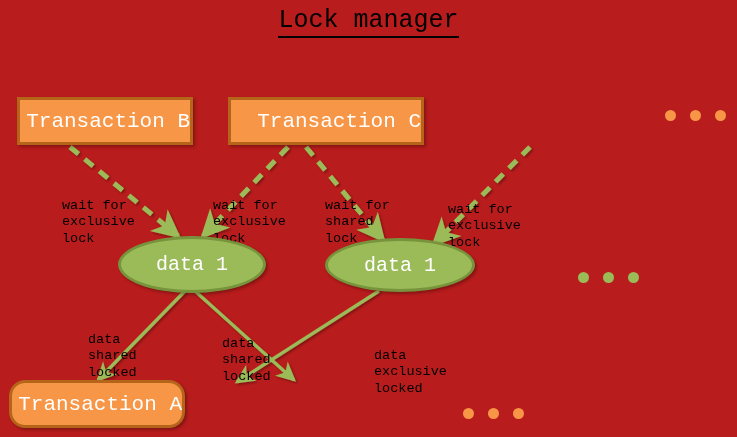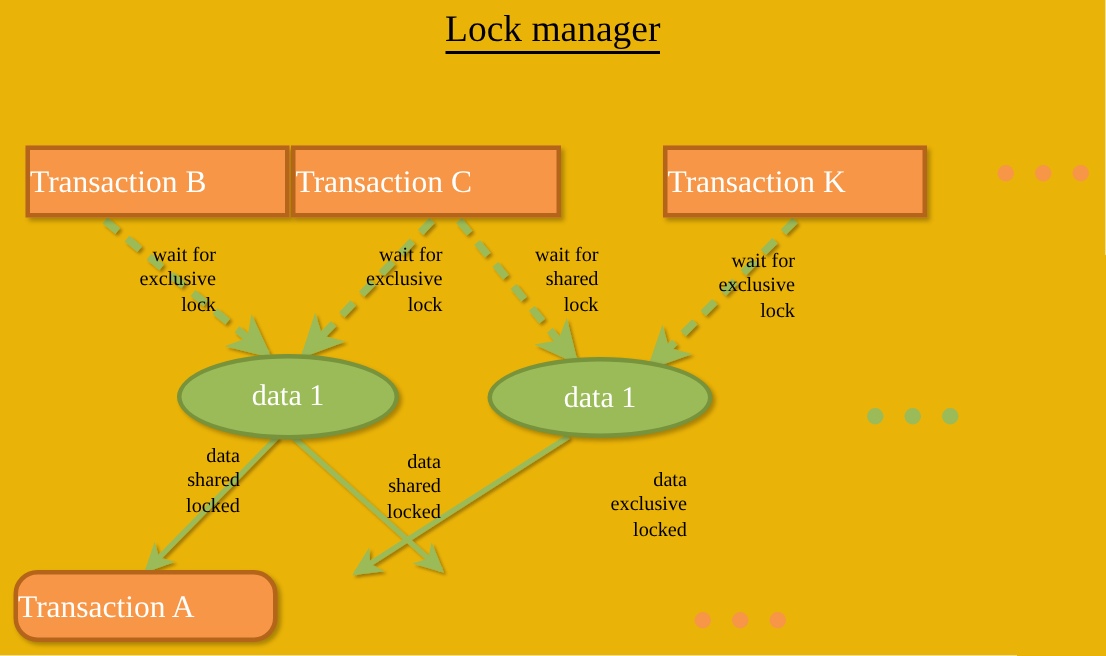--- a/index.html
+++ b/index.html
@@ -4,23 +4,23 @@
 <style>
   html, body {
     margin: 0;
     padding: 0;
     background: #ffffff;
   }
   #canvas {
     position: relative;
     width: 737px;
     height: 437px;
-    background: #eab308;
+    background: #b91c1c;
     overflow: hidden;
-    font-family: Liberation Serif, serif;
+    font-family: Liberation Mono, monospace;
   }
   #edges {
     position: absolute;
     left: 0;
     top: 0;
     width: 737px;
     height: 437px;
   }
   .title {
     position: absolute;
@@ -38,43 +38,44 @@
   }
   .txbox {
     position: absolute;
     box-sizing: border-box;
     background: #F79646;
     border: 3px solid #B4651A;
     color: #ffffff;
     font-size: 21px;
     display: flex;
     align-items: center;
-    justify-content: flex-start;
+    justify-content: flex-end;
     box-shadow: 2px 2px 3px rgba(0,0,0,0.28);
   }
   .ellipse {
     position: absolute;
     box-sizing: border-box;
     background: #9BBB59;
     border: 3px solid #77933C;
     border-radius: 50%;
     color: #ffffff;
     font-size: 20px;
     display: flex;
     align-items: center;
     justify-content: center;
     box-shadow: 2px 2px 3px rgba(0,0,0,0.28);
   }
   .edge-label {
     position: absolute;
     font-size: 13.5px;
     color: #000000;
     line-height: 1.22;
-    text-align: right;
+    text-align: left;
     white-space: pre-line;
+    margin-top: 36px;
   }
   .dots {
     position: absolute;
     display: flex;
     gap: 14px;
     align-items: center;
   }
   .dot {
     width: 11px;
     height: 11px;
@@ -114,25 +115,22 @@
     </g>
   </svg>
 
   <div class="title">
     <span>Lock manager</span>
   </div>
 
   <div class="txbox" style="left:17px; top:97px; width:176px; height:48px;">
     <span>Transaction B</span>
   </div>
-  <div class="txbox" style="left:194px; top:97px; width:180px; height:48px;">
+  <div class="txbox" style="left:228px; top:97px; width:196px; height:48px;">
     <span>Transaction C</span>
-  </div>
-  <div class="txbox" style="left:442px; top:97px; width:176px; height:48px;">
-    <span>Transaction K</span>
   </div>
 
   <div class="dots" style="left:665px; top:110px;">
     <span class="dot orange"></span>
     <span class="dot orange"></span>
     <span class="dot orange"></span>
   </div>
 
   <div class="edge-label" style="left:62px; top:162px; width:82px;">wait for
 exclusive

